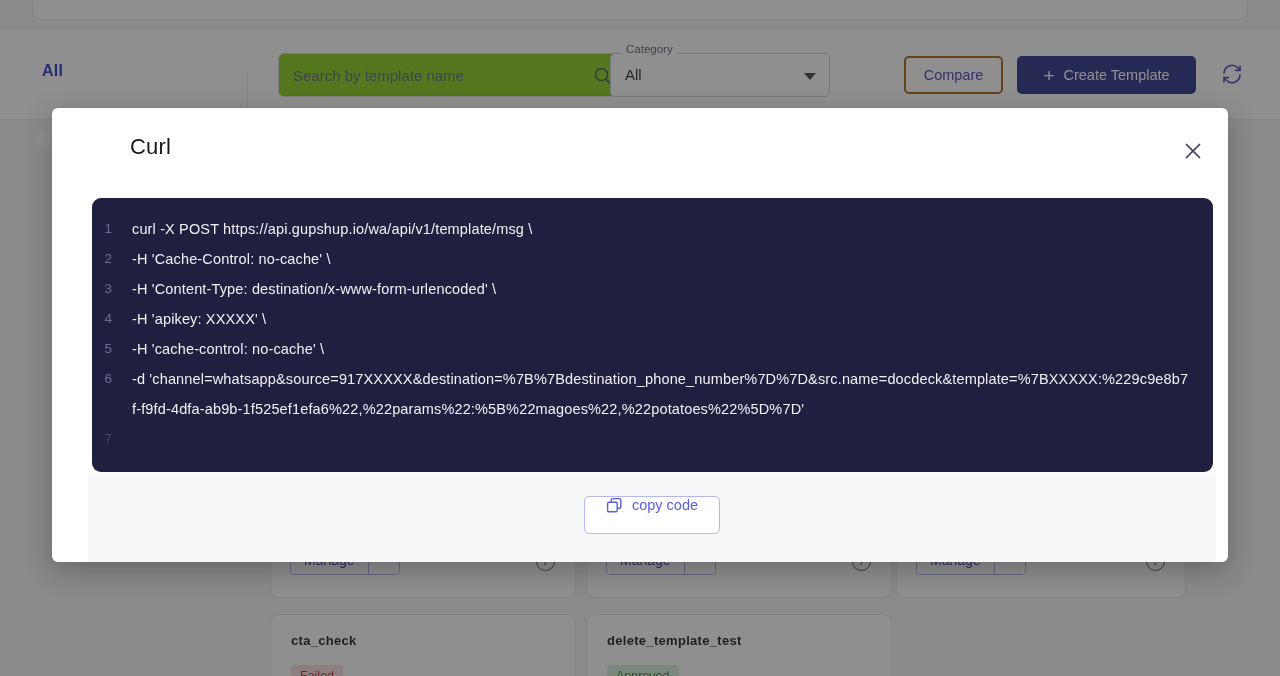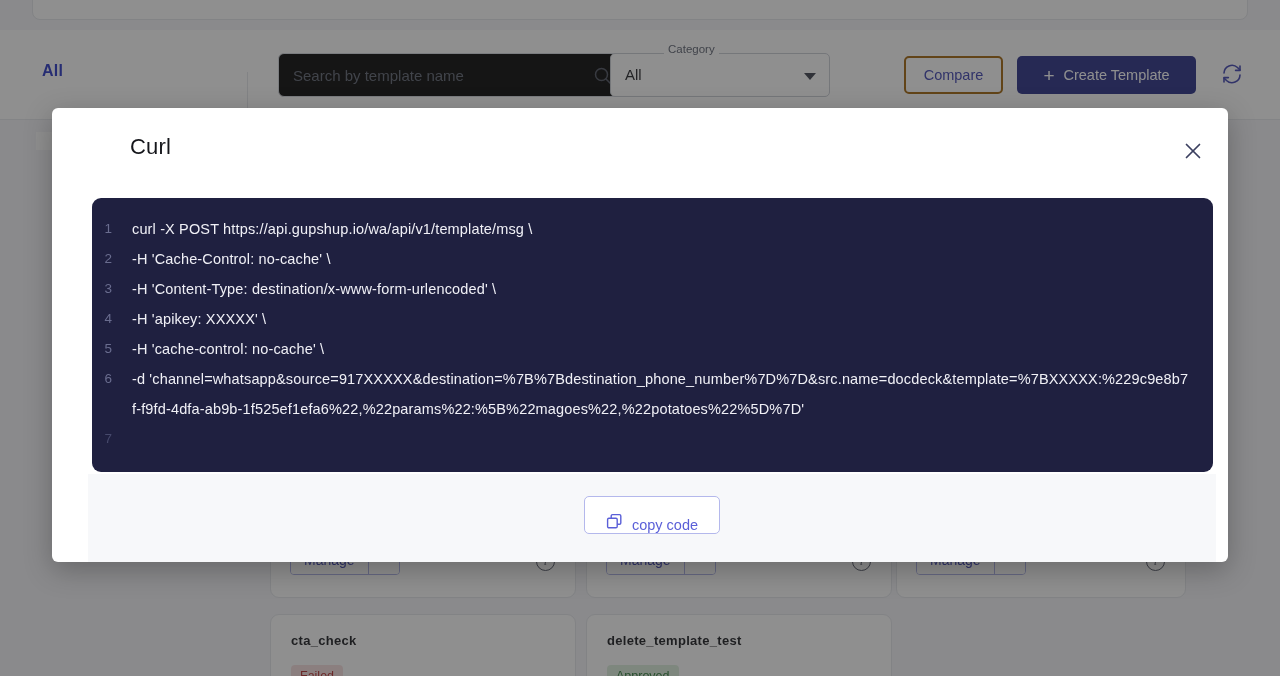--- a/index.html
+++ b/index.html
@@ -76,21 +76,21 @@
   }
 
   .search-box {
     position: absolute;
     left: 278px;
     top: 53px;
     width: 348px;
     height: 44px;
     border: 1px solid #d6d9e0;
     border-radius: 6px;
-    background: #000000;
+    background: #84cc16;
   }
   .search-box .ph {
     position: absolute;
     left: 14px;
     top: 13px;
     font-size: 15px;
     color: #5c6270;
   }
   .search-box .mag {
     position: absolute;
@@ -109,21 +109,20 @@
     background: #ffffff;
   }
   .category-legend {
     position: absolute;
     left: 622px;
     top: 43px;
     background: #ffffff;
     padding: 0 4px;
     font-size: 11.5px;
     color: #5c6270;
-    margin-left: 42px;
   }
   .category-value {
     position: absolute;
     left: 14px;
     top: 12px;
     font-size: 15px;
     color: #1b1c21;
   }
   .caret-down {
     position: absolute;
@@ -354,21 +353,21 @@
   .copy-btn {
     width: 136px;
     height: 38px;
     border: 1px solid #b4b8ec;
     border-radius: 5px;
     background: #ffffff;
     color: #5a5fd8;
     font-size: 14.5px;
     font-family: "Liberation Sans", sans-serif;
     display: flex;
-    align-items: flex-end;
+    align-items: flex-start;
     justify-content: center;
     gap: 9px;
     cursor: pointer;
   }
 </style>
 </head>
 <body>
 
 <div id="screen">
 

